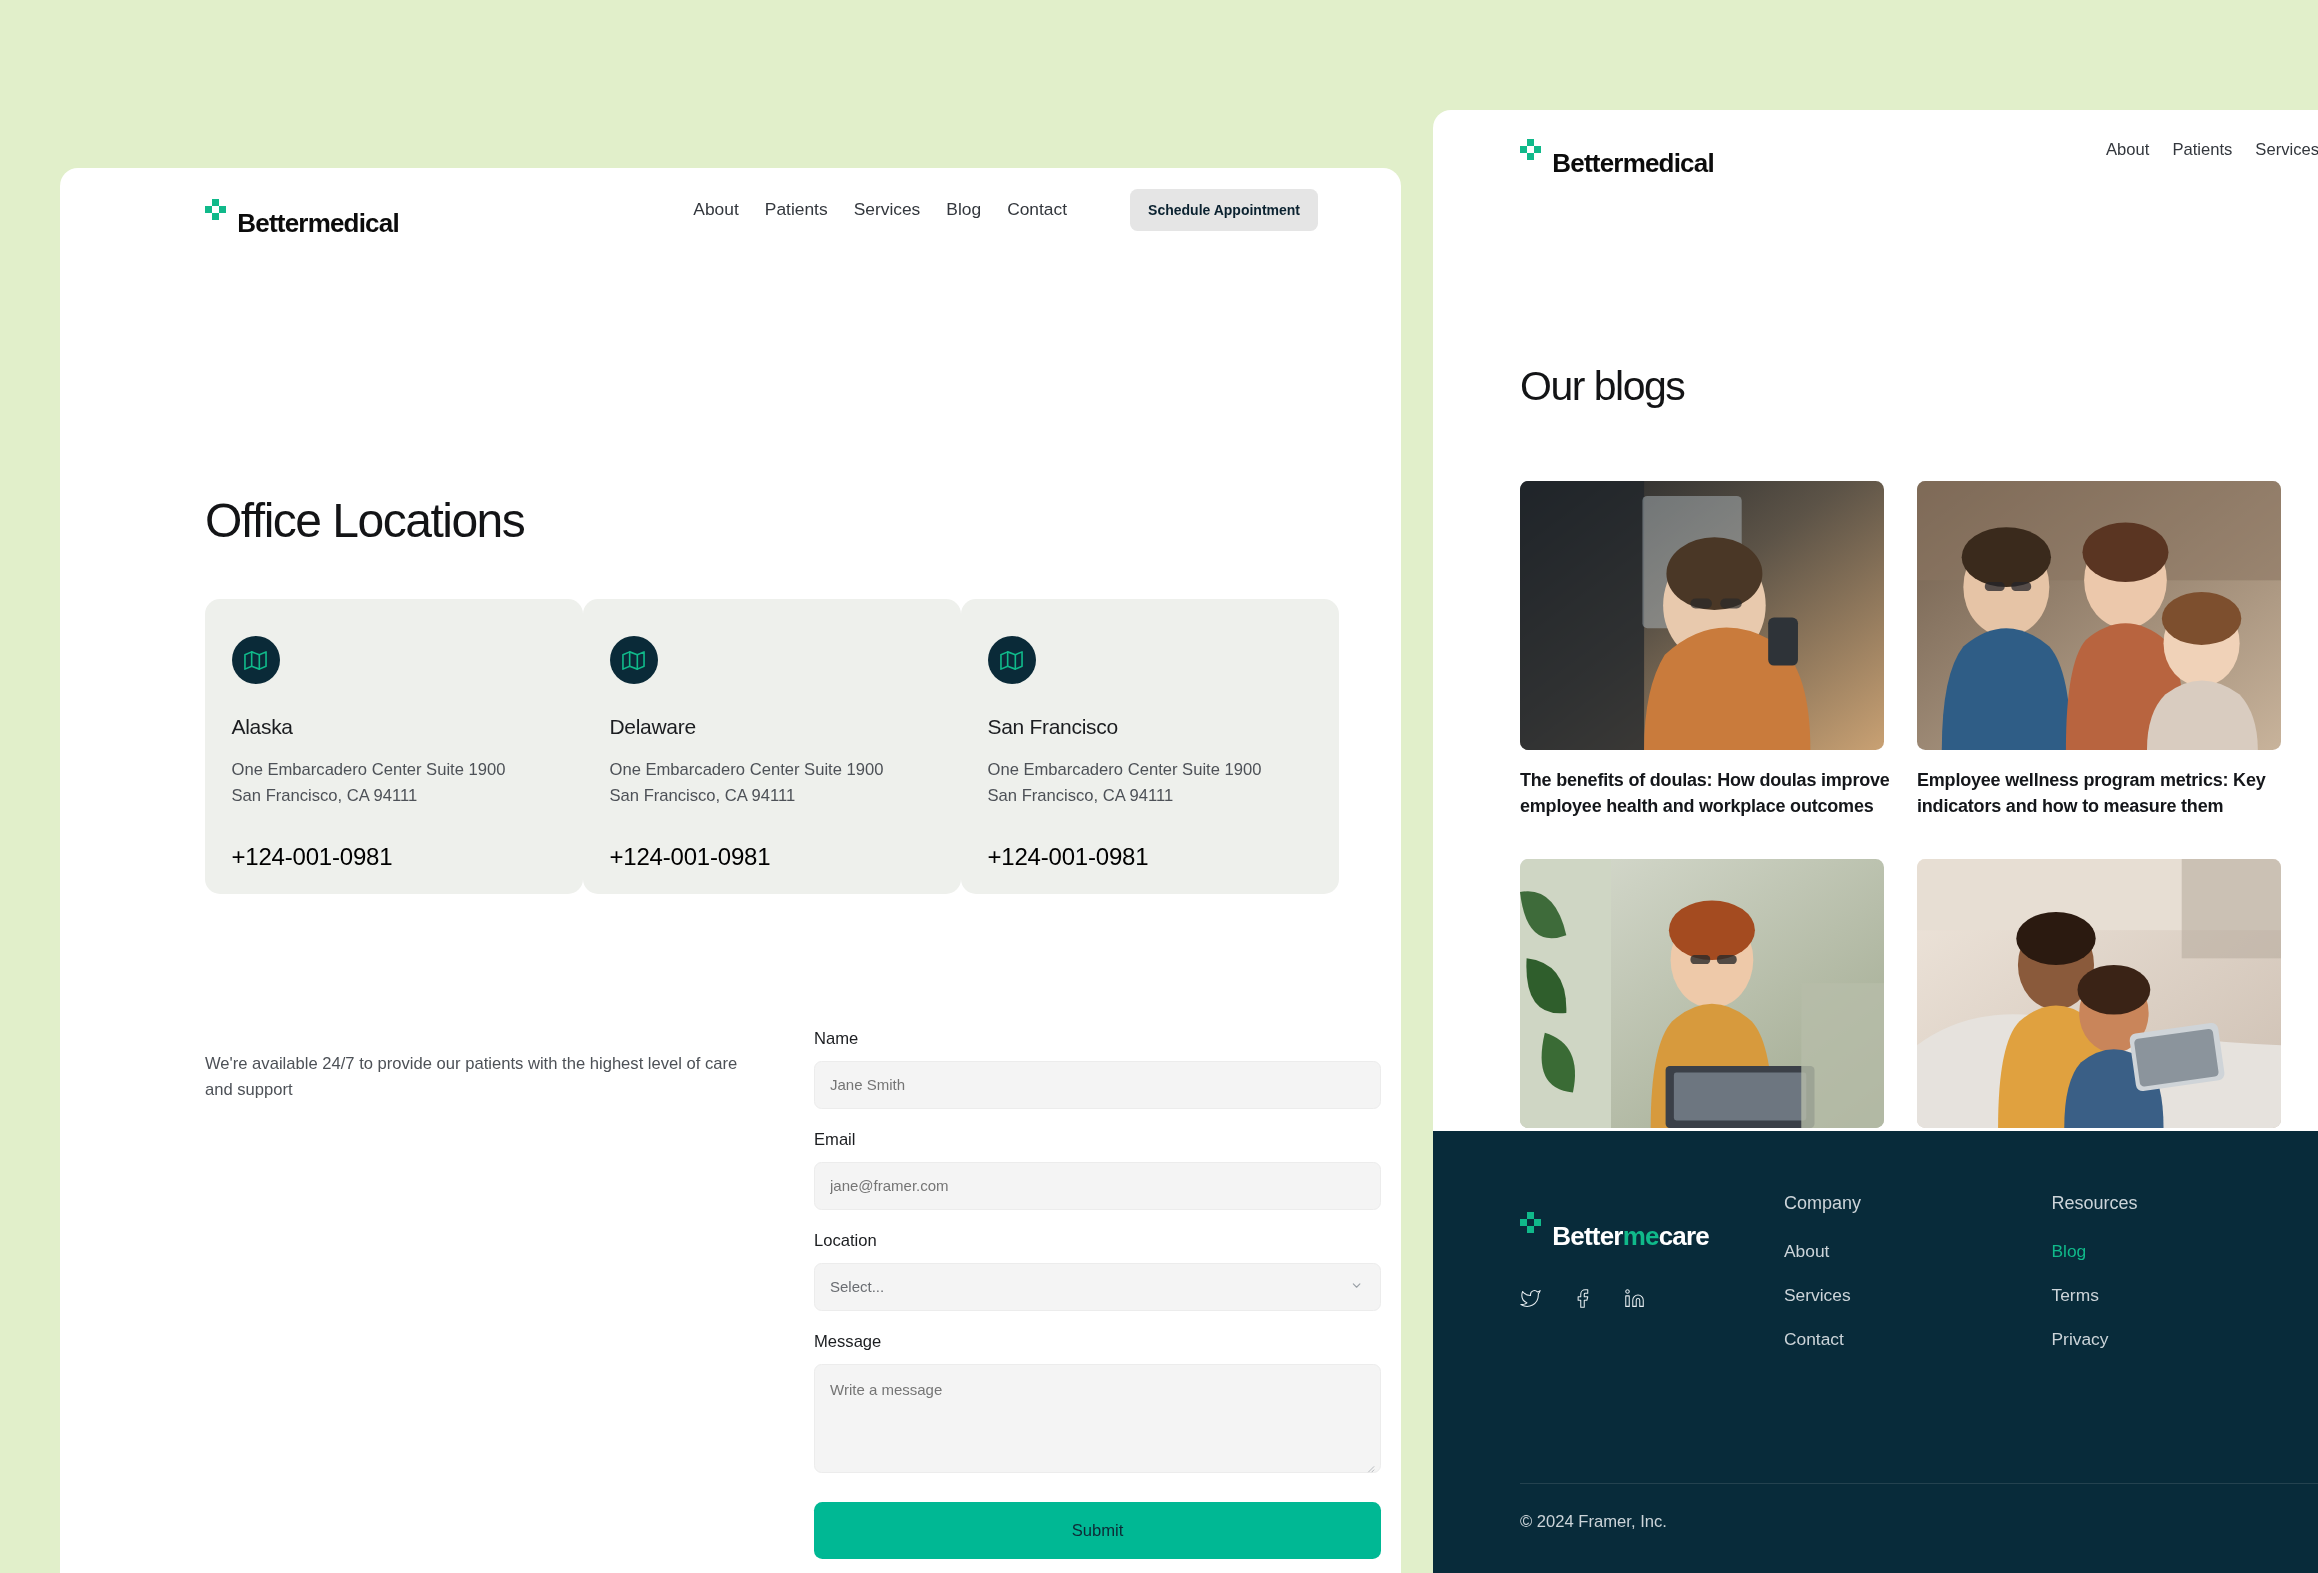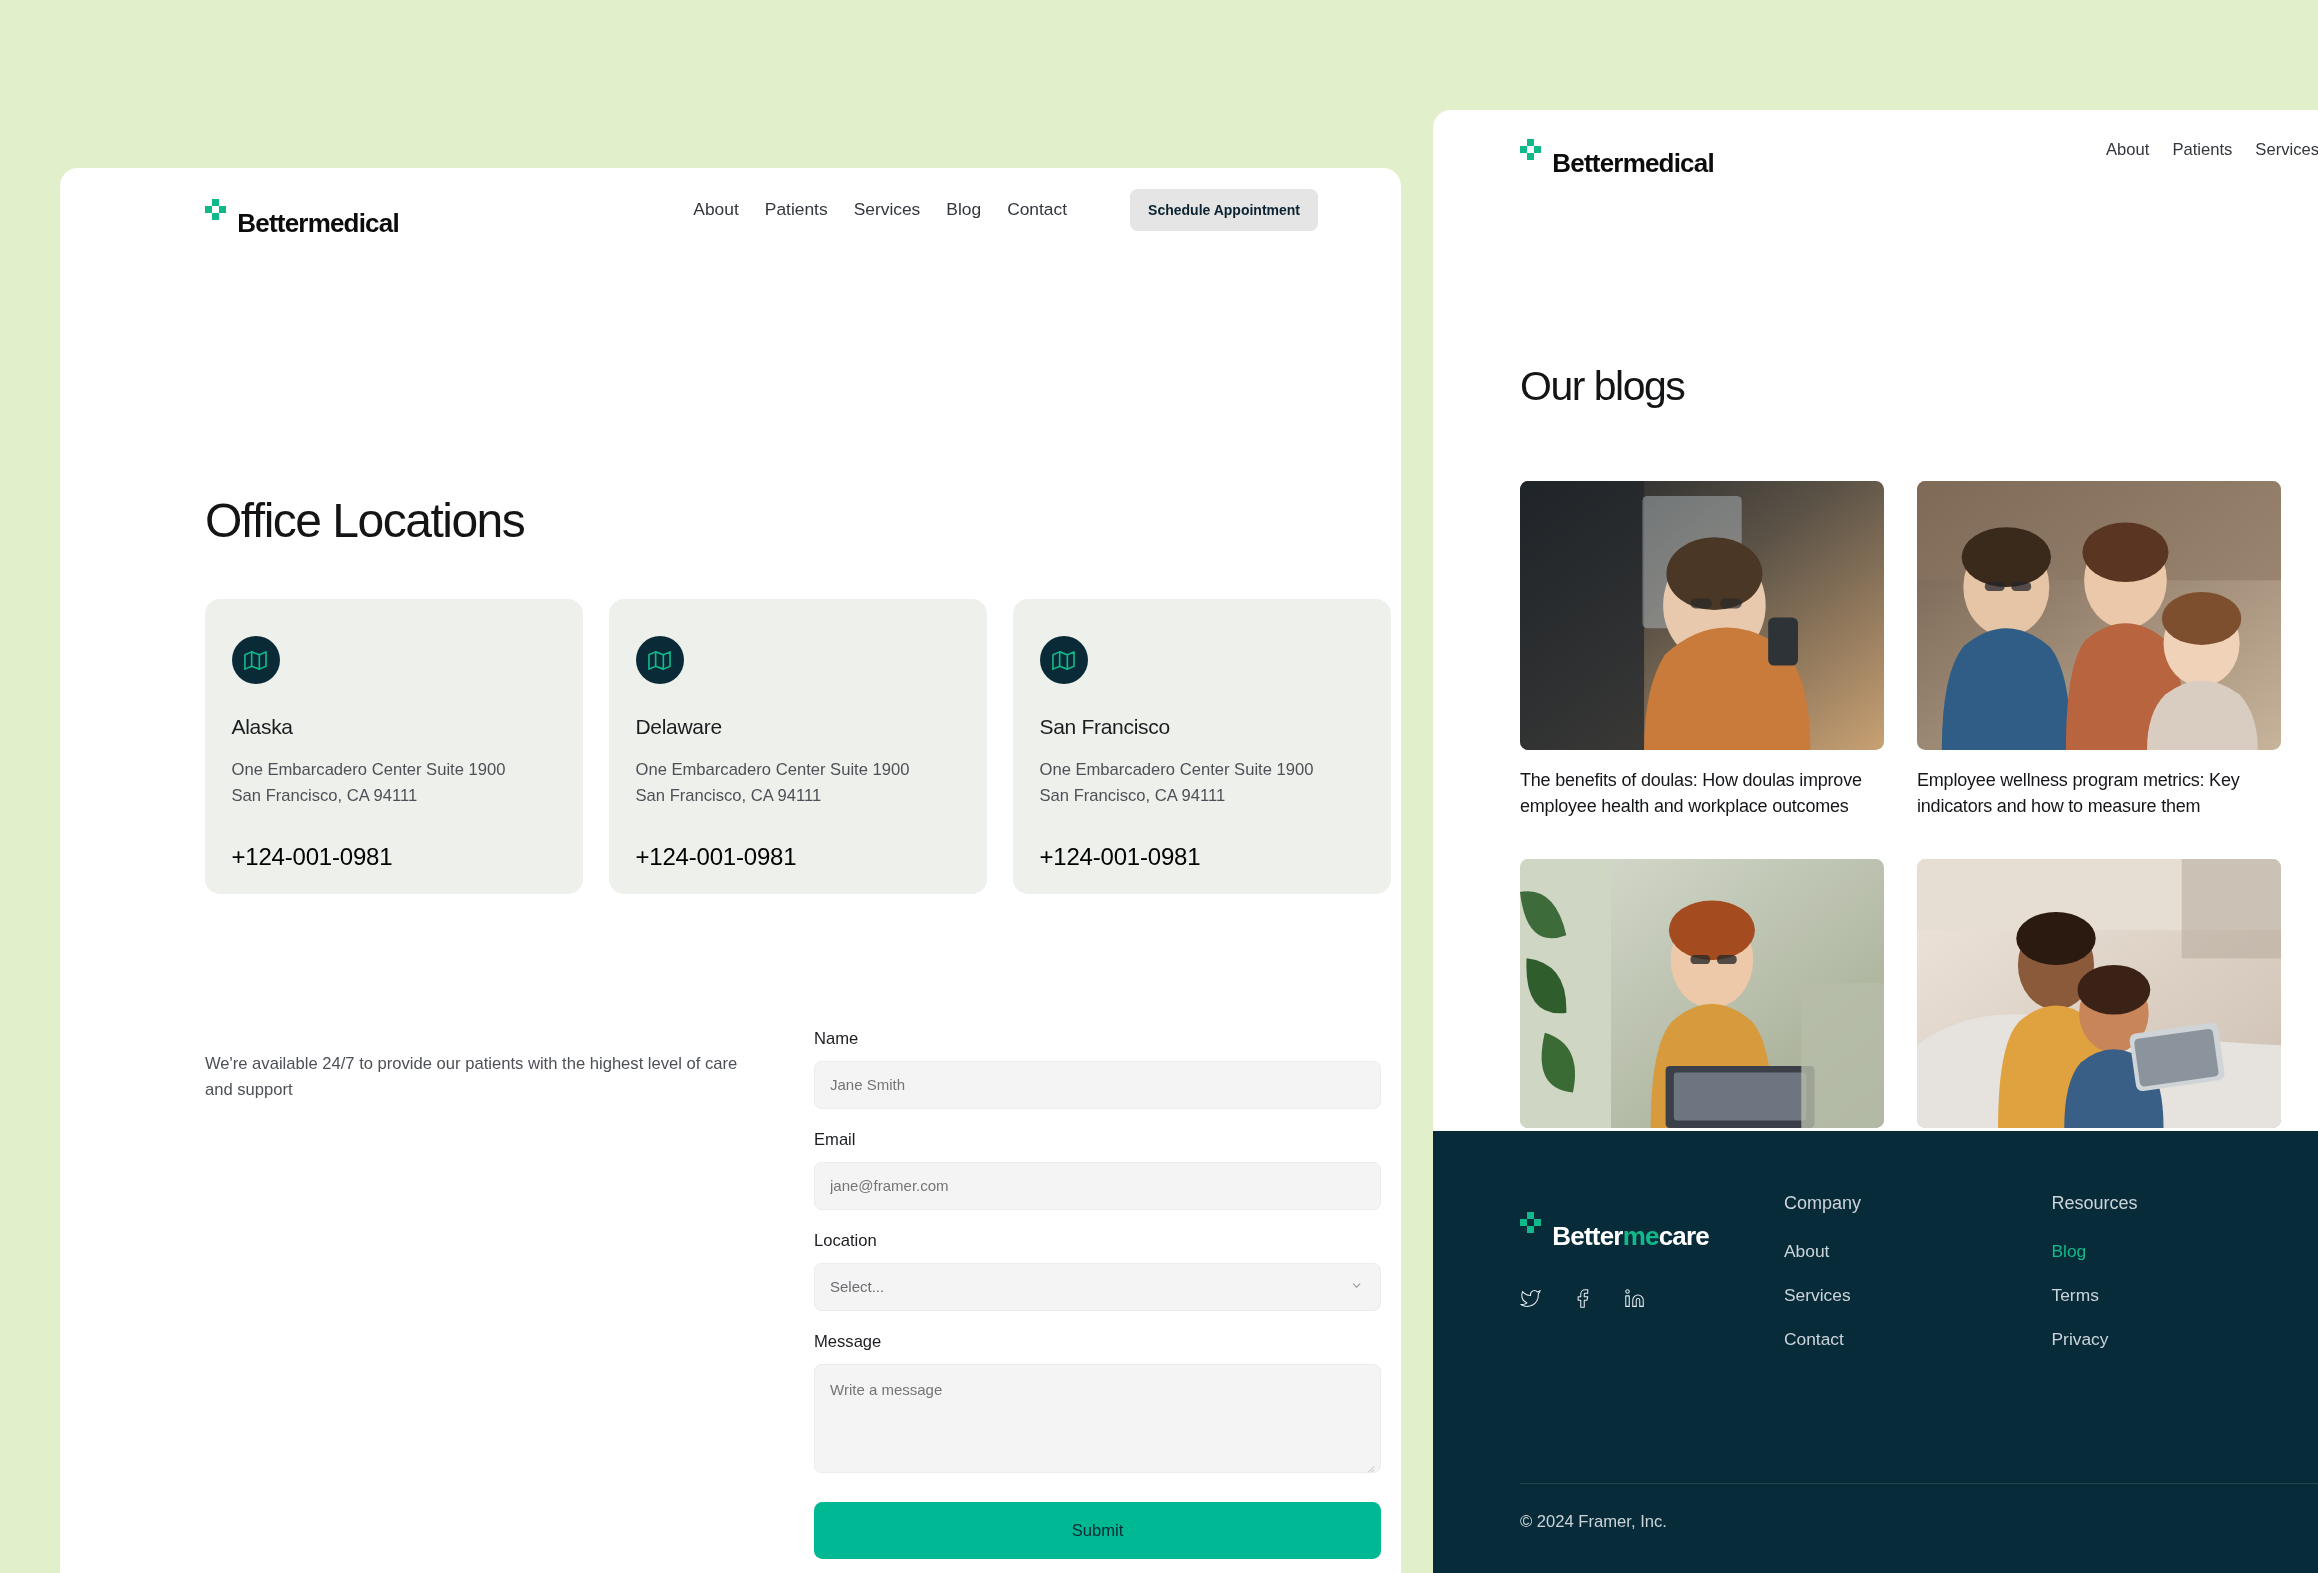--- a/index.html
+++ b/index.html
@@ -97,21 +97,20 @@
     letter-spacing: -1.5px;
     color: #131416;
     white-space: nowrap;
   }
 
   
   .loc-grid {
     position: absolute;
     left: 0; top: 431px;
     display: flex;
-    gap: 26px;
   }
   .loc-card {
     width: 378px;
     height: 295px;
     background: #eef0ec;
     border-radius: 15px;
     padding: 37px 26.5px 0 26.5px;
   }
   .loc-icon {
     width: 48px; height: 48px;
@@ -268,21 +267,21 @@
   }
   .blog-grid {
     position: absolute;
     left: 87px; top: 371px;
     width: 762px;
     display: grid;
     grid-template-columns: 364px 364px;
     column-gap: 33px;
     row-gap: 40px;
   }
-  .blog-card { width: 380px; cursor: pointer; }
+  .blog-card { width: 380px; cursor: pointer; font-weight: bold; }
   .blog-thumb {
     width: 364px;
     height: 269px;
     border-radius: 8.3px;
     overflow: hidden;
     position: relative;
   }
   .blog-thumb svg { display: block; width: 100%; height: 100%; }
   .blog-title {
     margin-top: 18px;

